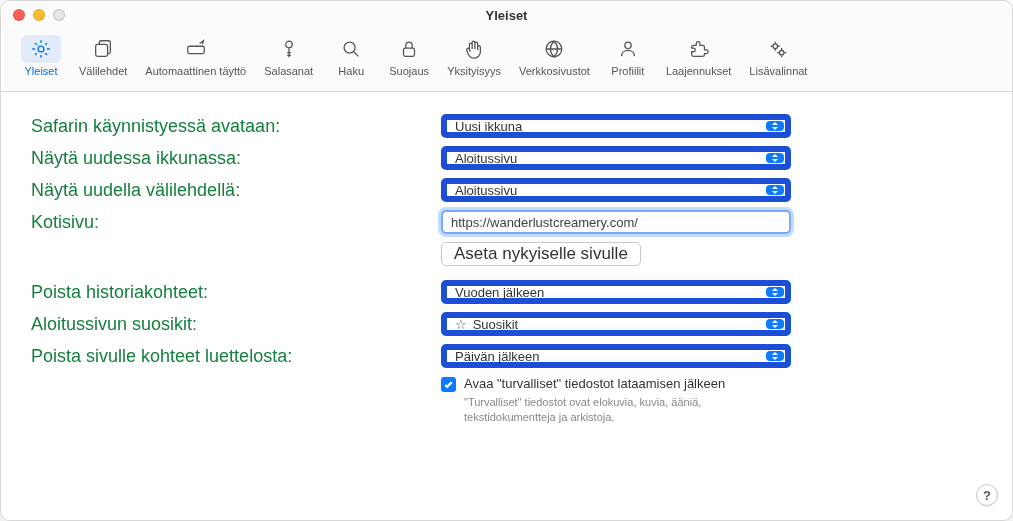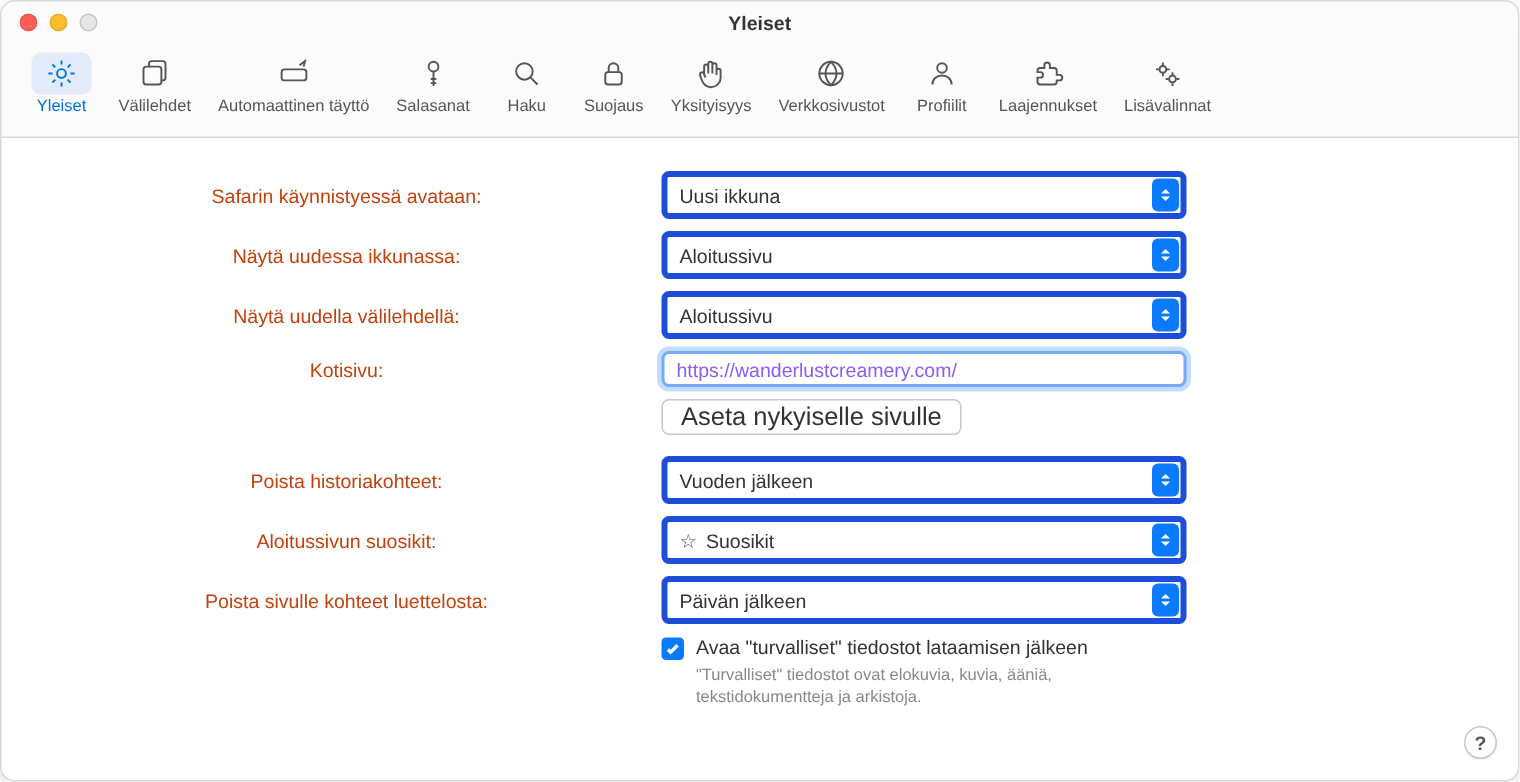--- a/index.html
+++ b/index.html
@@ -96,39 +96,39 @@
     }
     .form-row {
       display: flex;
       align-items: center;
       margin-bottom: 8px;
       gap: 10px;
     }
     .form-row.gap-top { margin-top: 14px; }
     .label {
       width: 400px;
-      text-align: center;
-      font-size: 13px;
-      color: #c2410c;
+      text-align: left;
+      font-size: 18px;
+      color: #15803d;
     }
     .control-col {
       width: 350px;
       display: flex;
       flex-direction: column;
       gap: 6px;
     }
     .select-box {
       position: relative;
       height: 24px;
       background: #fff;
-      border: 4px solid #1d4ed8;
+      border: 6px solid #1d4ed8;
       border-radius: 5px;
       display: flex;
       align-items: center;
-      padding: 12px 8px;
+      padding: 0 8px;
       font-size: 13px;
       color: #333;
       cursor: pointer;
     }
     .select-box .chev {
       position: absolute;
       right: 1px;
       top: 1px;
       bottom: 1px;
       width: 18px;
@@ -148,21 +148,21 @@
     }
     .select-box .chev::before { border-bottom: 3px solid #fff; margin-bottom: 2px; }
     .select-box .chev::after { border-top: 3px solid #fff; }
     .text-input {
       height: 24px;
       border: 2px solid #7aa8ff;
       border-radius: 5px;
       box-shadow: 0 0 0 3px rgba(10,122,255,0.25);
       padding: 0 8px;
       font-size: 13px;
-      color: #8b5cf6;
+      color: #404040;
       background: #fff;
       outline: none;
       width: 100%;
     }
     .mac-button {
       display: inline-flex;
       align-items: center;
       height: 24px;
       padding: 0 12px;
       font-size: 17px;

